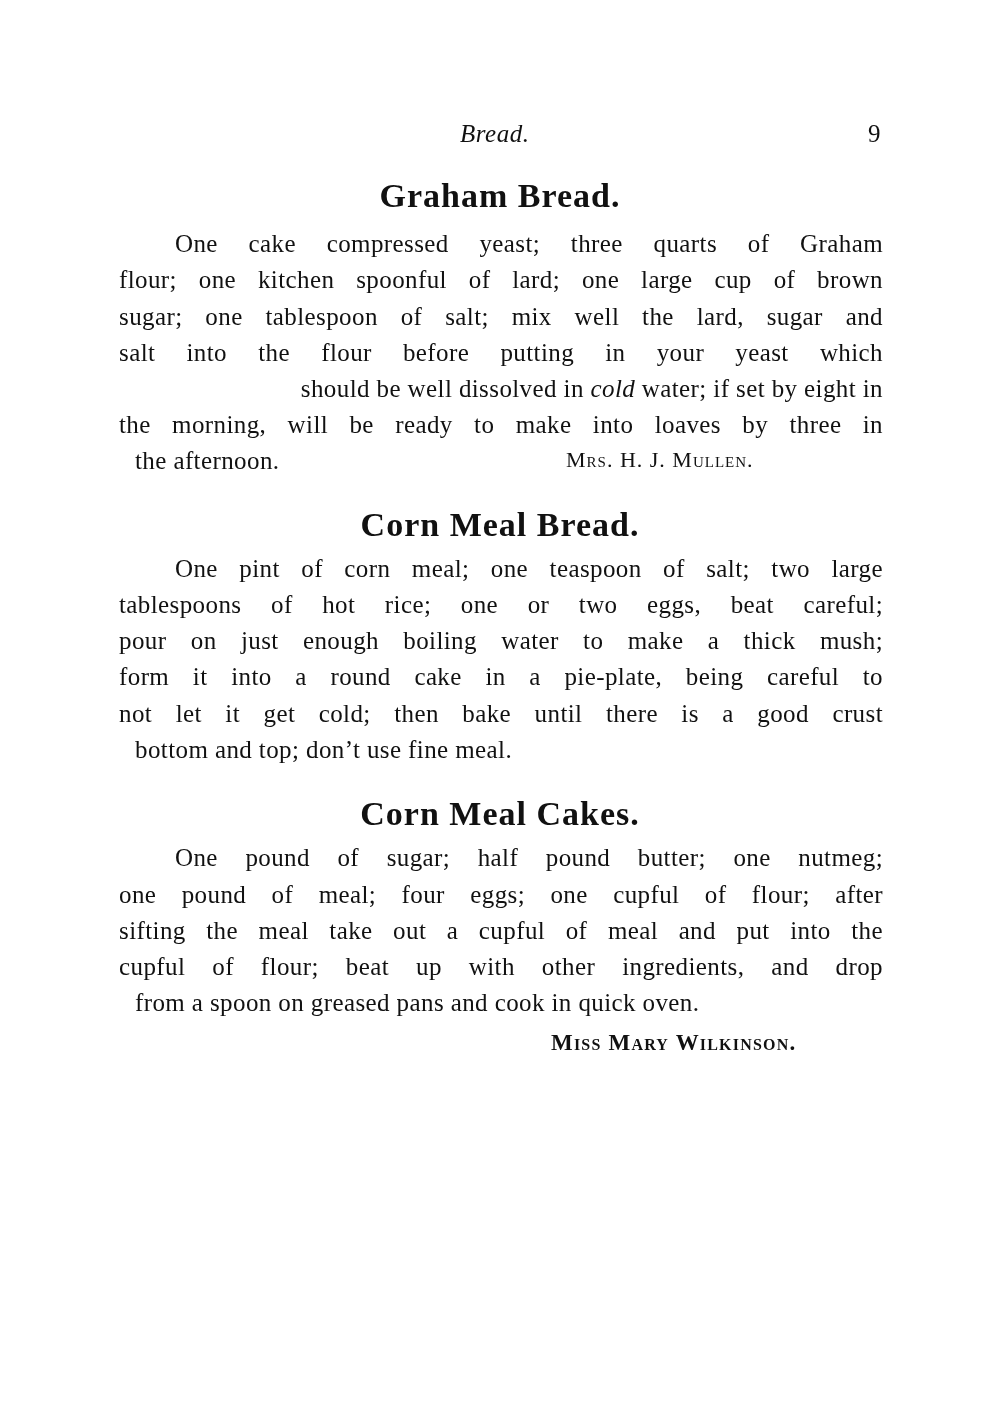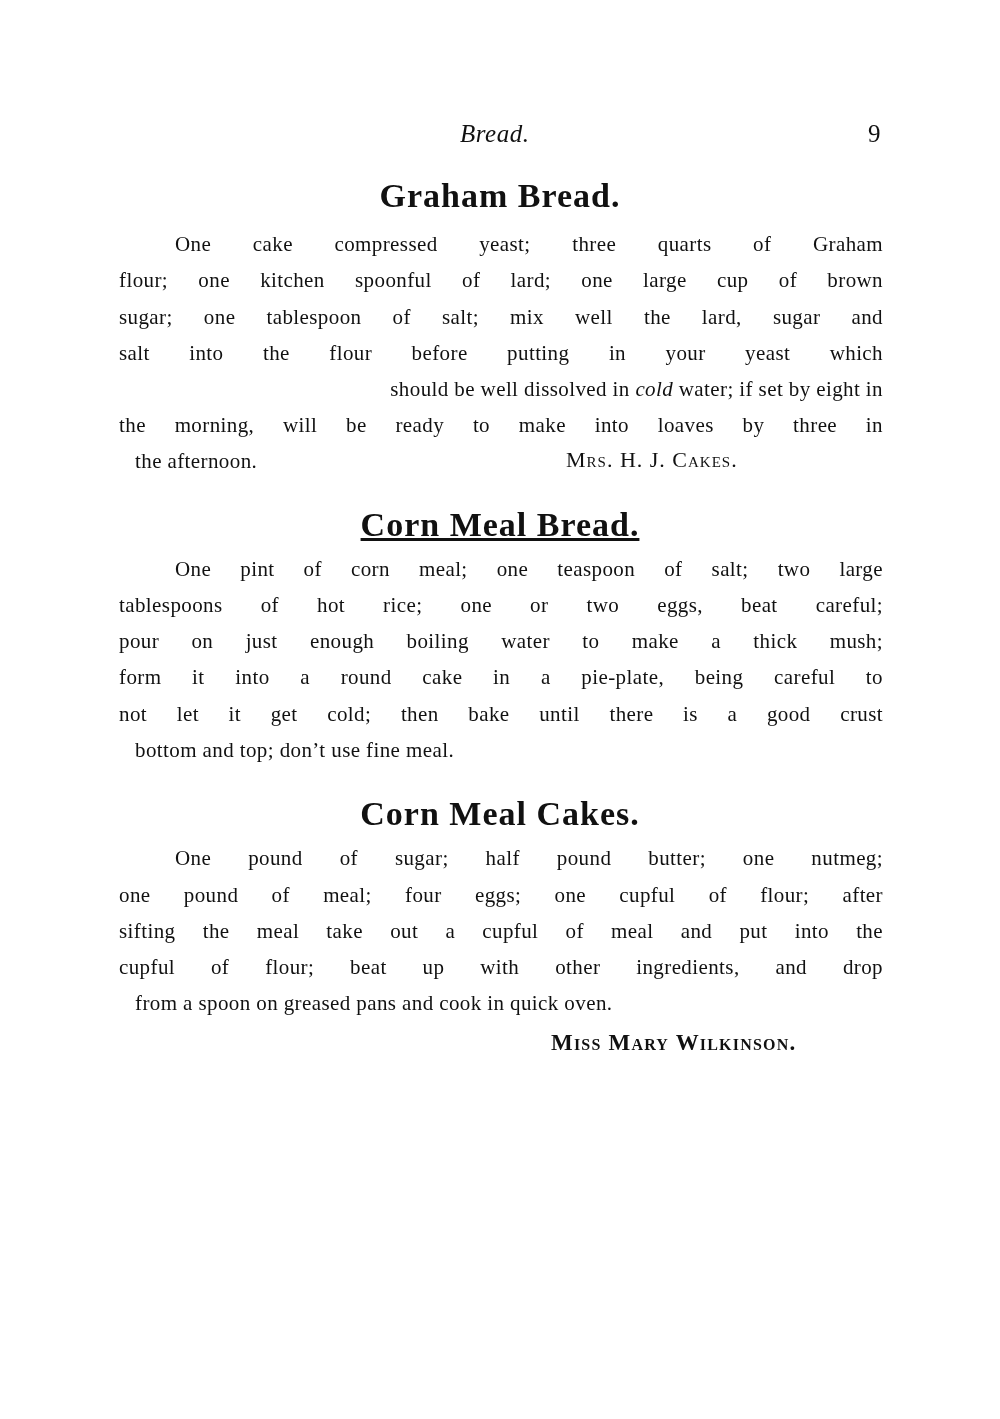--- a/index.html
+++ b/index.html
@@ -3,21 +3,21 @@
   <meta charset="utf-8">
   <style>
     html, body { margin: 0; padding: 0; background: #ffffff; }
     body { width: 1000px; height: 1419px; position: relative; overflow: hidden;
            font-family: "Liberation Serif", "DejaVu Serif", serif; color: #111; }
     .running-head { position: absolute; top: 120px; left: 0; width: 1000px; height: 32px; }
     .rh-title { position: absolute; left: 460px; top: 0; font-style: italic; font-size: 25px; letter-spacing: 0.5px; }
     .rh-page { position: absolute; left: 868px; top: 0; font-size: 25px; }
     .heading { position: absolute; left: 0; width: 1000px; text-align: center; font-weight: bold;
                font-size: 34px; letter-spacing: 1px; transform: scaleX(1.0); }
-    .line { position: absolute; left: 119px; width: 764px; font-size: 21px; line-height: 30px;
+    .line { position: absolute; left: 119px; width: 764px; font-size: 25px; line-height: 30px;
             white-space: nowrap; text-align: justify; text-align-last: justify; letter-spacing: 0.4px; }
     .line.first { left: 175px; width: 708px; }
     .line.ragged { text-align-last: left; margin-left: 16px; }
     .sig { position: absolute; font-variant: small-caps; font-size: 22px; letter-spacing: 1px; white-space: nowrap; }
     .sig.bold { font-weight: bold; font-size: 23px; letter-spacing: 1.2px; }
     em { font-style: italic; }
   </style>
 </head>
 <body>
 
@@ -30,24 +30,24 @@
 <div>
   <div class="line first" style="top:229px;">One cake compressed yeast; three quarts of Graham</div>
   <div class="line" style="top:265px;">flour; one kitchen spoonful of lard; one large cup of brown</div>
   <div class="line" style="top:302px;">sugar; one tablespoon of salt; mix well the lard, sugar and</div>
   <div class="line" style="top:338px;">salt into the flour before putting in your yeast which</div>
   <div class="line" style="top:374px; display:flex; justify-content:flex-end; text-align-last:left;">
     <span style="white-space:pre;"><span>should be well dissolved in</span> <em>cold</em> <span>water; if set by eight in</span></span>
   </div>
   <div class="line" style="top:410px;">the morning, will be ready to make into loaves by three in</div>
   <div class="line ragged" style="top:446px;">the afternoon.</div>
-  <div class="sig" style="top:447px; left:566px;">Mrs. H. J. Cakes.</div>
+  <div class="sig" style="top:447px; left:566px;">Mrs. H. J. Mullen.</div>
 </div>
 
-<div class="heading" style="top:506px;text-decoration:underline;">Corn Meal Bread.</div>
+<div class="heading" style="top:506px;">Corn Meal Bread.</div>
 <div>
   <div class="line first" style="top:554px;">One pint of corn meal; one teaspoon of salt; two large</div>
   <div class="line" style="top:590px;">tablespoons of hot rice; one or two eggs, beat careful;</div>
   <div class="line" style="top:626px;">pour on just enough boiling water to make a thick mush;</div>
   <div class="line" style="top:662px;">form it into a round cake in a pie-plate, being careful to</div>
   <div class="line" style="top:699px;">not let it get cold; then bake until there is a good crust</div>
   <div class="line ragged" style="top:735px;">bottom and top; don’t use fine meal.</div>
 </div>
 
 <div class="heading" style="top:795px;">Corn Meal Cakes.</div>

